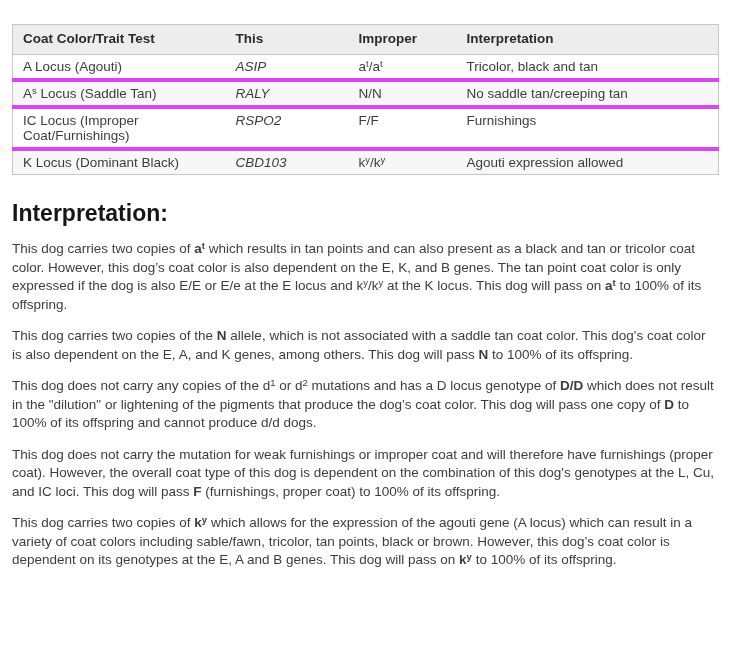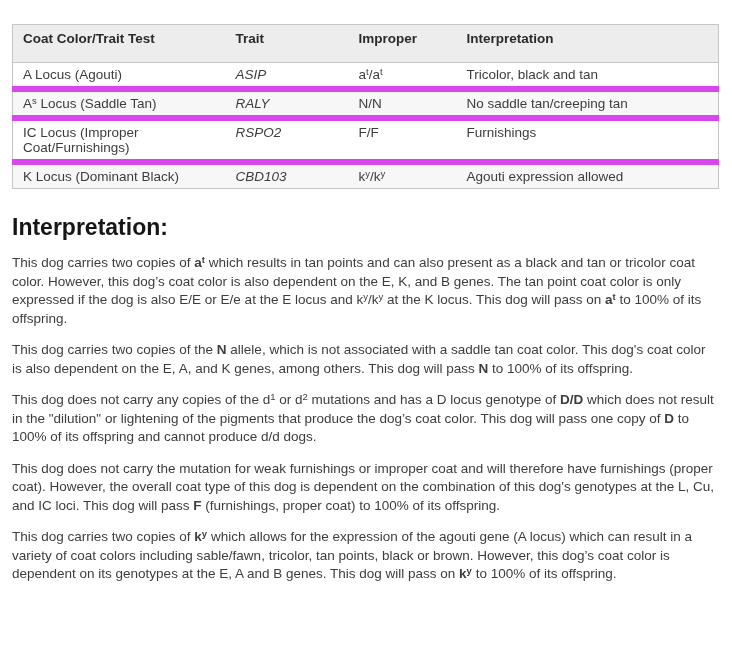--- a/index.html
+++ b/index.html
@@ -36,24 +36,24 @@
     text-align: left;
     vertical-align: top;
     padding: 4px 10px 4px 10px;
     font-weight: normal;
   }
   table.geno thead th {
     background: #ededed;
     font-weight: bold;
     color: #2b2b2b;
     padding-top: 6px;
-    padding-bottom: 16px;
+    padding-bottom: 8px;
     border-bottom: 1px solid #c6c6c6;
   }
-  table.geno tbody tr { border-top: 6px solid #d946ef; }
+  table.geno tbody tr { border-top: 4px solid #d946ef; }
   table.geno tbody tr:first-child { border-top: none; margin-left: 40px; }
   table.geno tbody tr:nth-child(even) { background: #f7f7f7; }
   table.geno td.gene { font-style: italic; }
 
   sup {
     font-size: 9.5px;
     line-height: 0;
     vertical-align: baseline;
     position: relative;
     top: -0.45em;
@@ -83,21 +83,21 @@
   <table class="geno">
     <colgroup>
       <col class="c1">
         <col class="c2">
         <col class="c3">
         <col class="c4">
     </colgroup>
     <thead>
       <tr id="geno-head-row">
           <th>Coat Color/Trait Test</th>
-          <th>Trait</th>
+          <th>This</th>
           <th>Improper</th>
           <th>Interpretation</th>
         </tr>
     </thead>
     <tbody id="geno-body">
         <tr>
           <td>A Locus (Agouti)</td>
           <td class="gene">ASIP</td>
           <td>a<sup>t</sup>/a<sup>t</sup></td>
           <td>Tricolor, black and tan</td>

